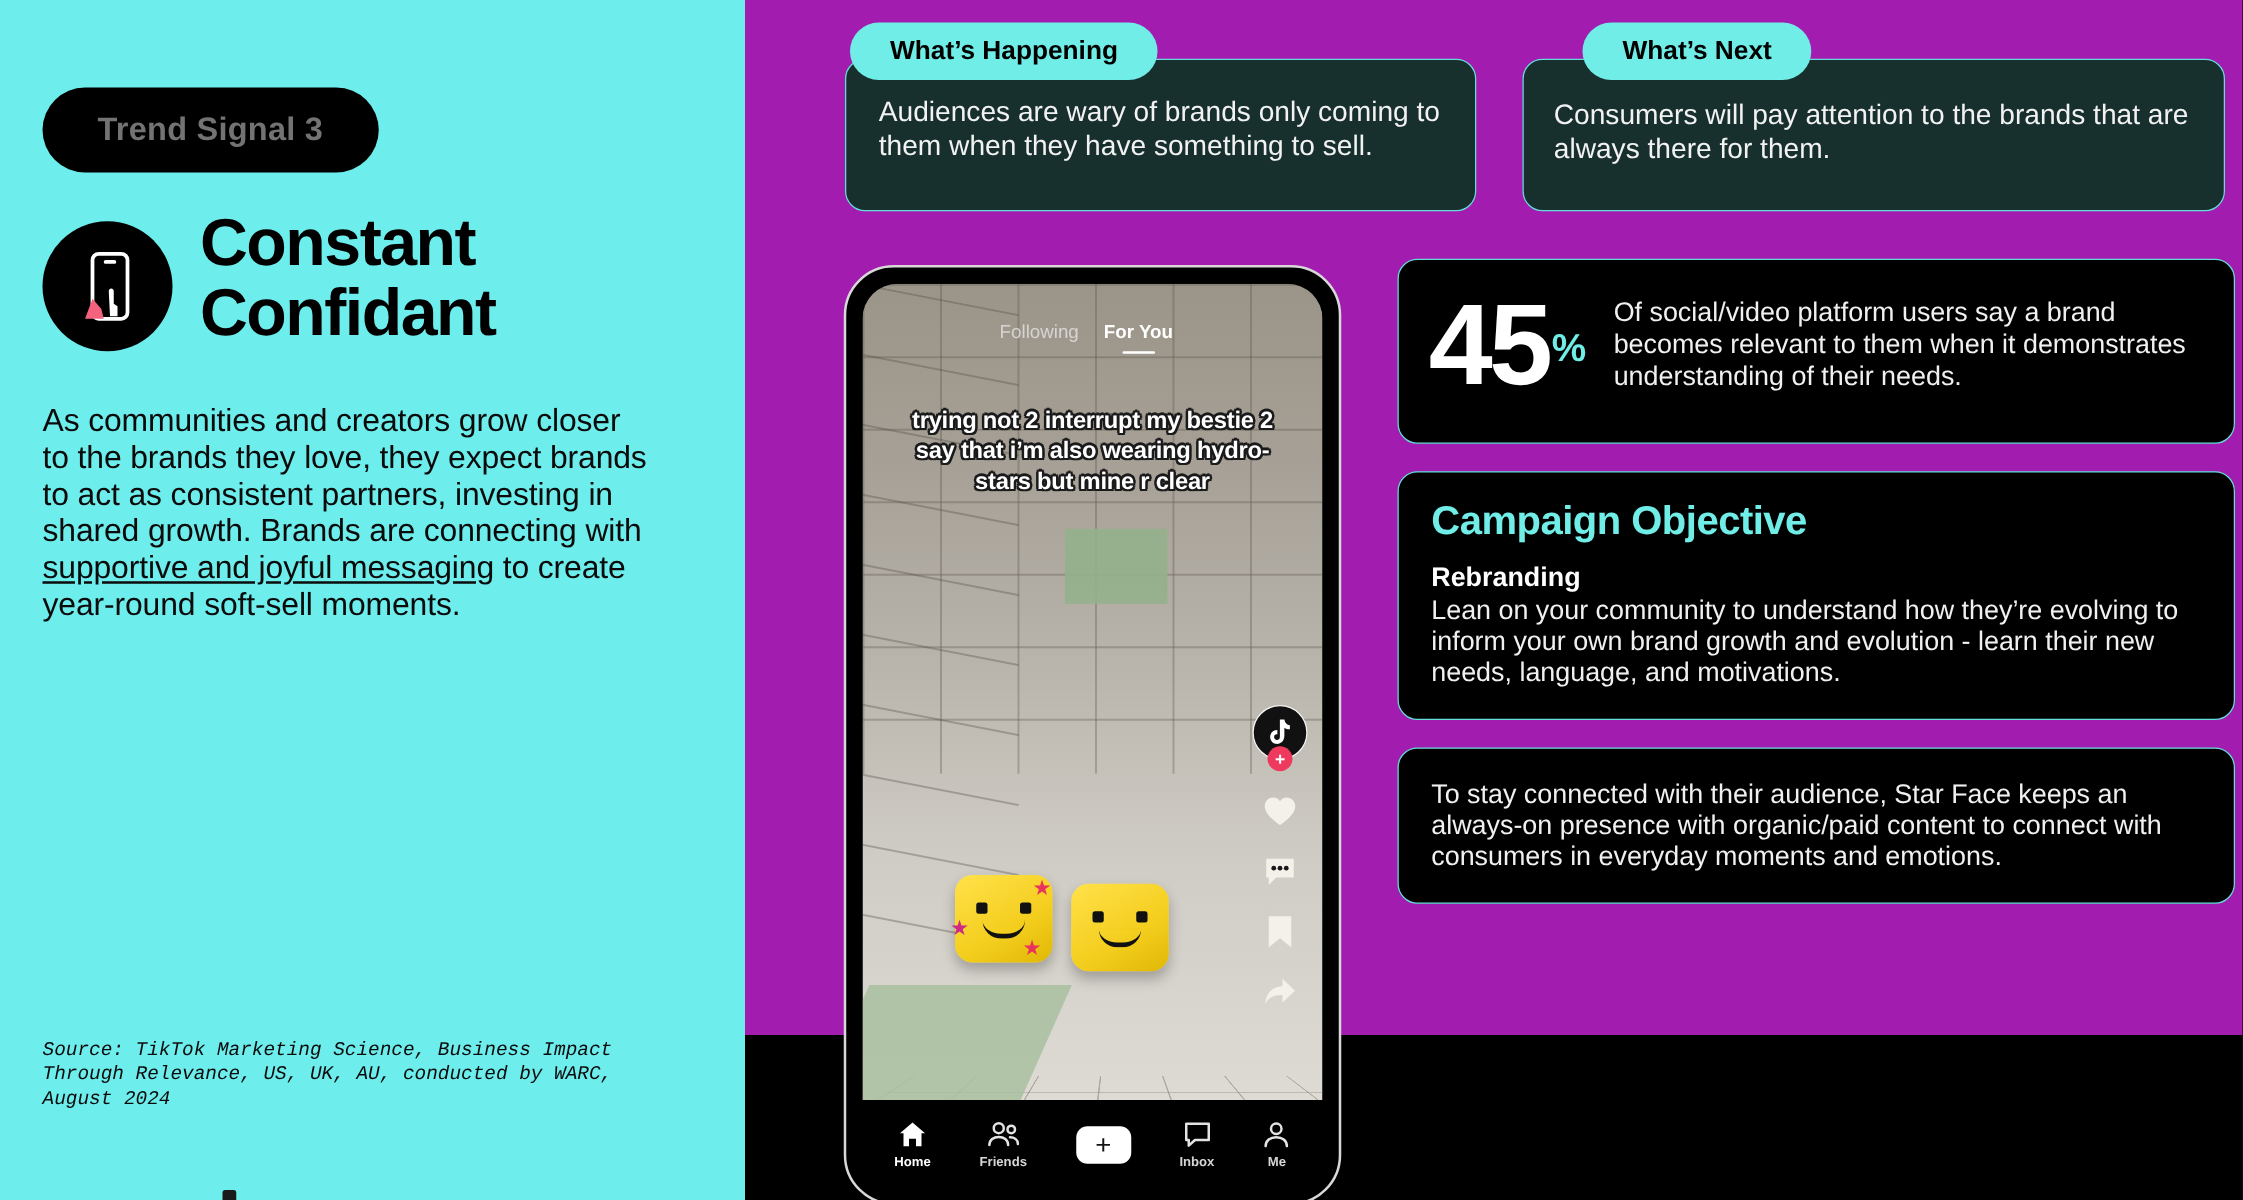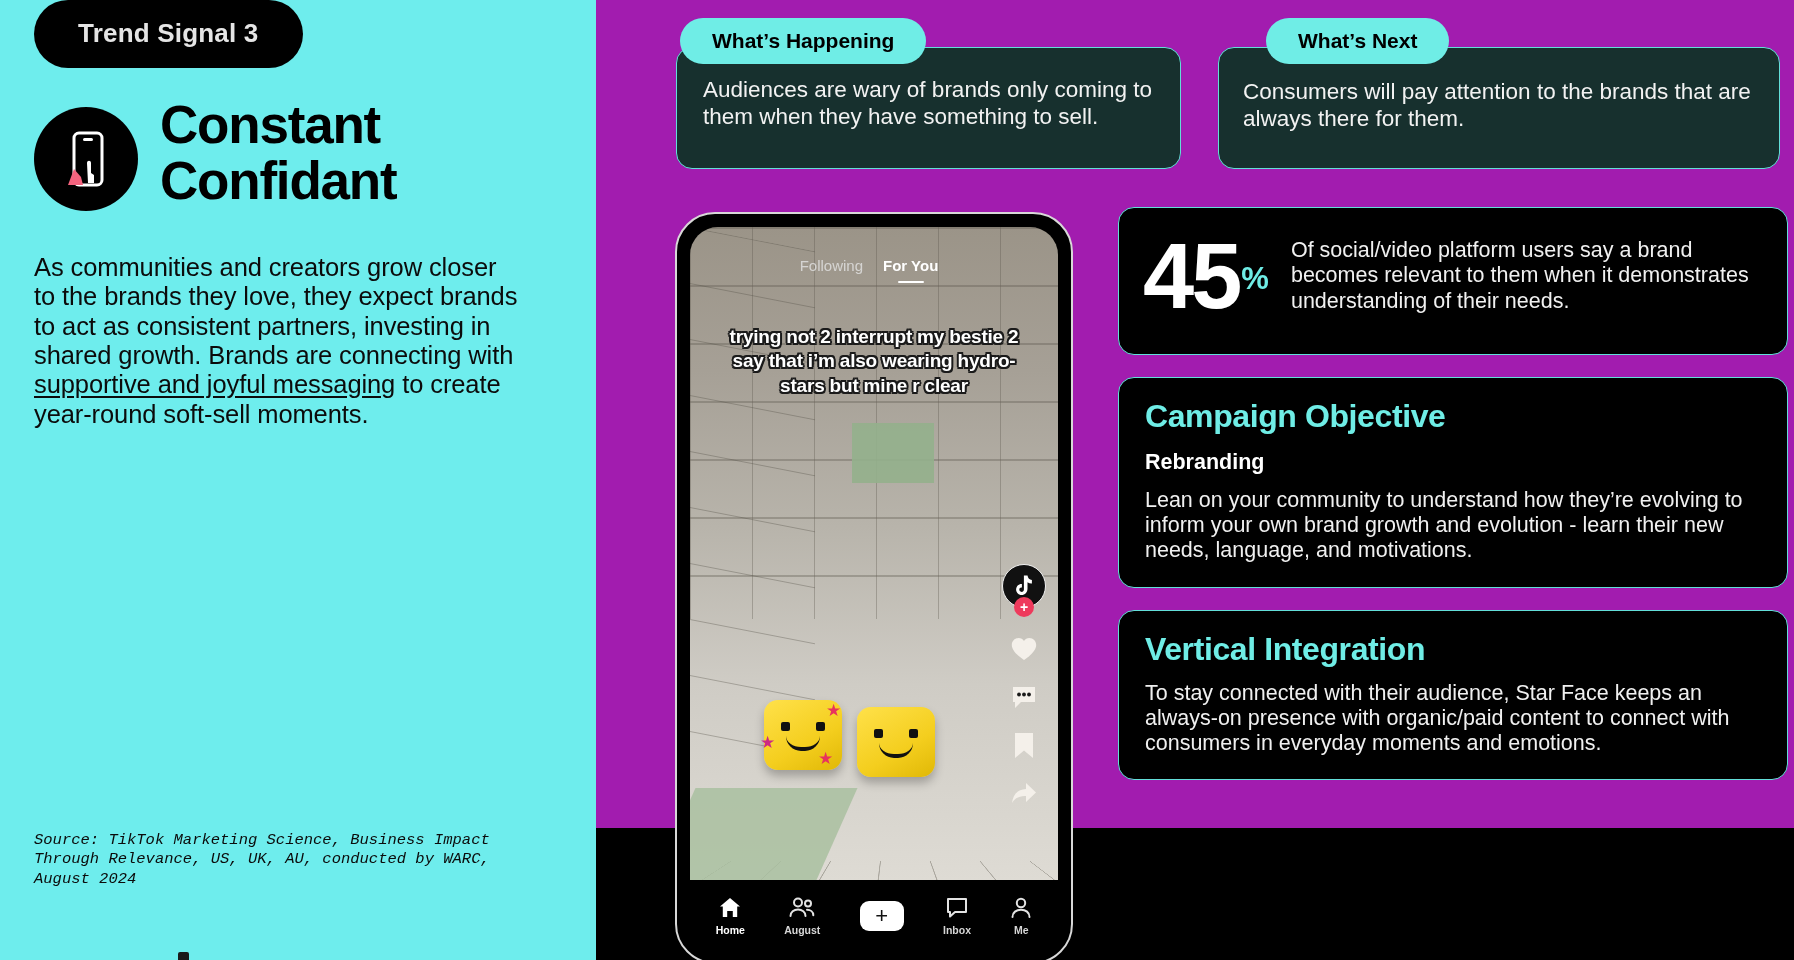--- a/index.html
+++ b/index.html
@@ -14,22 +14,23 @@
   
   .left-panel {
     width: 596px; height: 960px;
     background: #6EEDED;
     position: relative;
     flex: 0 0 596px;
     padding: 0 34px;
   }
   .trend-pill {
     display: inline-block;
-    background: #000;
-    color: #e5e5e5;
+    margin-top: 70px;
+    background: #000;
+    color: #737373;
     border-radius: 44px;
     padding: 20px 44px 22px 44px;
     font-size: 26px;
     font-weight: bold;
     letter-spacing: 0.2px;
     line-height: 1;
   }
   .title-row {
     display: flex;
     align-items: center;
@@ -297,21 +298,21 @@
 
   .info-card {
     margin-top: 22px;
     border: 1.6px solid #63DED8;
     border-radius: 16px;
     background: #000;
     padding: 22px 24px 24px 26px;
   }
   .info-title { color: #6FEDE6; font-size: 32px; font-weight: bold; line-height: 1.05; letter-spacing: -0.4px; }
   .info-sub { color: #fff; font-size: 21.5px; font-weight: bold; margin-top: 17px; line-height: 1.1; }
-  .info-body { color: #f0f0f0; font-size: 21.5px; line-height: 1.16; margin-top: 14px; }
+  .info-body { color: #f0f0f0; font-size: 21.5px; line-height: 1.16; margin-top: 2px; }
 </style>
 </head>
 <body>
 
 <div class="page">
 
   <div class="left-panel">
 
     <div class="trend-pill">Trend Signal 3</div>
 
@@ -430,21 +431,21 @@
 
           <div class="nav-item dim">
             <div class="nav-ico">
               <svg width="26" height="21" viewBox="0 0 26 21" aria-hidden="true">
                 <circle cx="9" cy="5.5" r="4" fill="none" stroke="#e3e3e3" stroke-width="2"></circle>
                 <circle cx="19" cy="6.5" r="3" fill="none" stroke="#e3e3e3" stroke-width="2"></circle>
                 <path d="M1.5 19c0-4 3.4-6.5 7.5-6.5s7.5 2.5 7.5 6.5" fill="none" stroke="#e3e3e3" stroke-width="2" stroke-linecap="round"></path>
                 <path d="M18 12.8c3.4 0 6.3 2 6.3 5.4" fill="none" stroke="#e3e3e3" stroke-width="2" stroke-linecap="round"></path>
               </svg>
             </div>
-            <span>August</span>
+            <span>Friends</span>
           </div>
 
           <div class="nav-item">
             <div class="create-btn">+</div>
           </div>
 
           <div class="nav-item dim">
             <div class="nav-ico">
               <svg width="22" height="21" viewBox="0 0 22 21" aria-hidden="true">
                   <path d="M2 2h18v13H9l-5 4.5V15H2z" fill="none" stroke="#e3e3e3" stroke-width="2" stroke-linejoin="round"></path>
@@ -477,20 +478,19 @@
         <div class="stat-text">Of social/video platform users say a brand becomes relevant to them when it demonstrates understanding of their needs.</div>
       </div>
 
       <div class="info-card">
         <div class="info-title">Campaign Objective</div>
         <div class="info-sub">Rebranding</div>
         <div class="info-body">Lean on your community to understand how they’re evolving to inform your own brand growth and evolution - learn their new needs, language, and motivations.</div>
       </div>
 
       <div class="info-card">
-        <div class="info-title">Vertical Integration</div>
         <div class="info-body">To stay connected with their audience, Star Face keeps an always-on presence with organic/paid content to connect with consumers in everyday moments and emotions.</div>
       </div>
 
     </div>
 
   </div>
 </div>
 
 </body></html>

